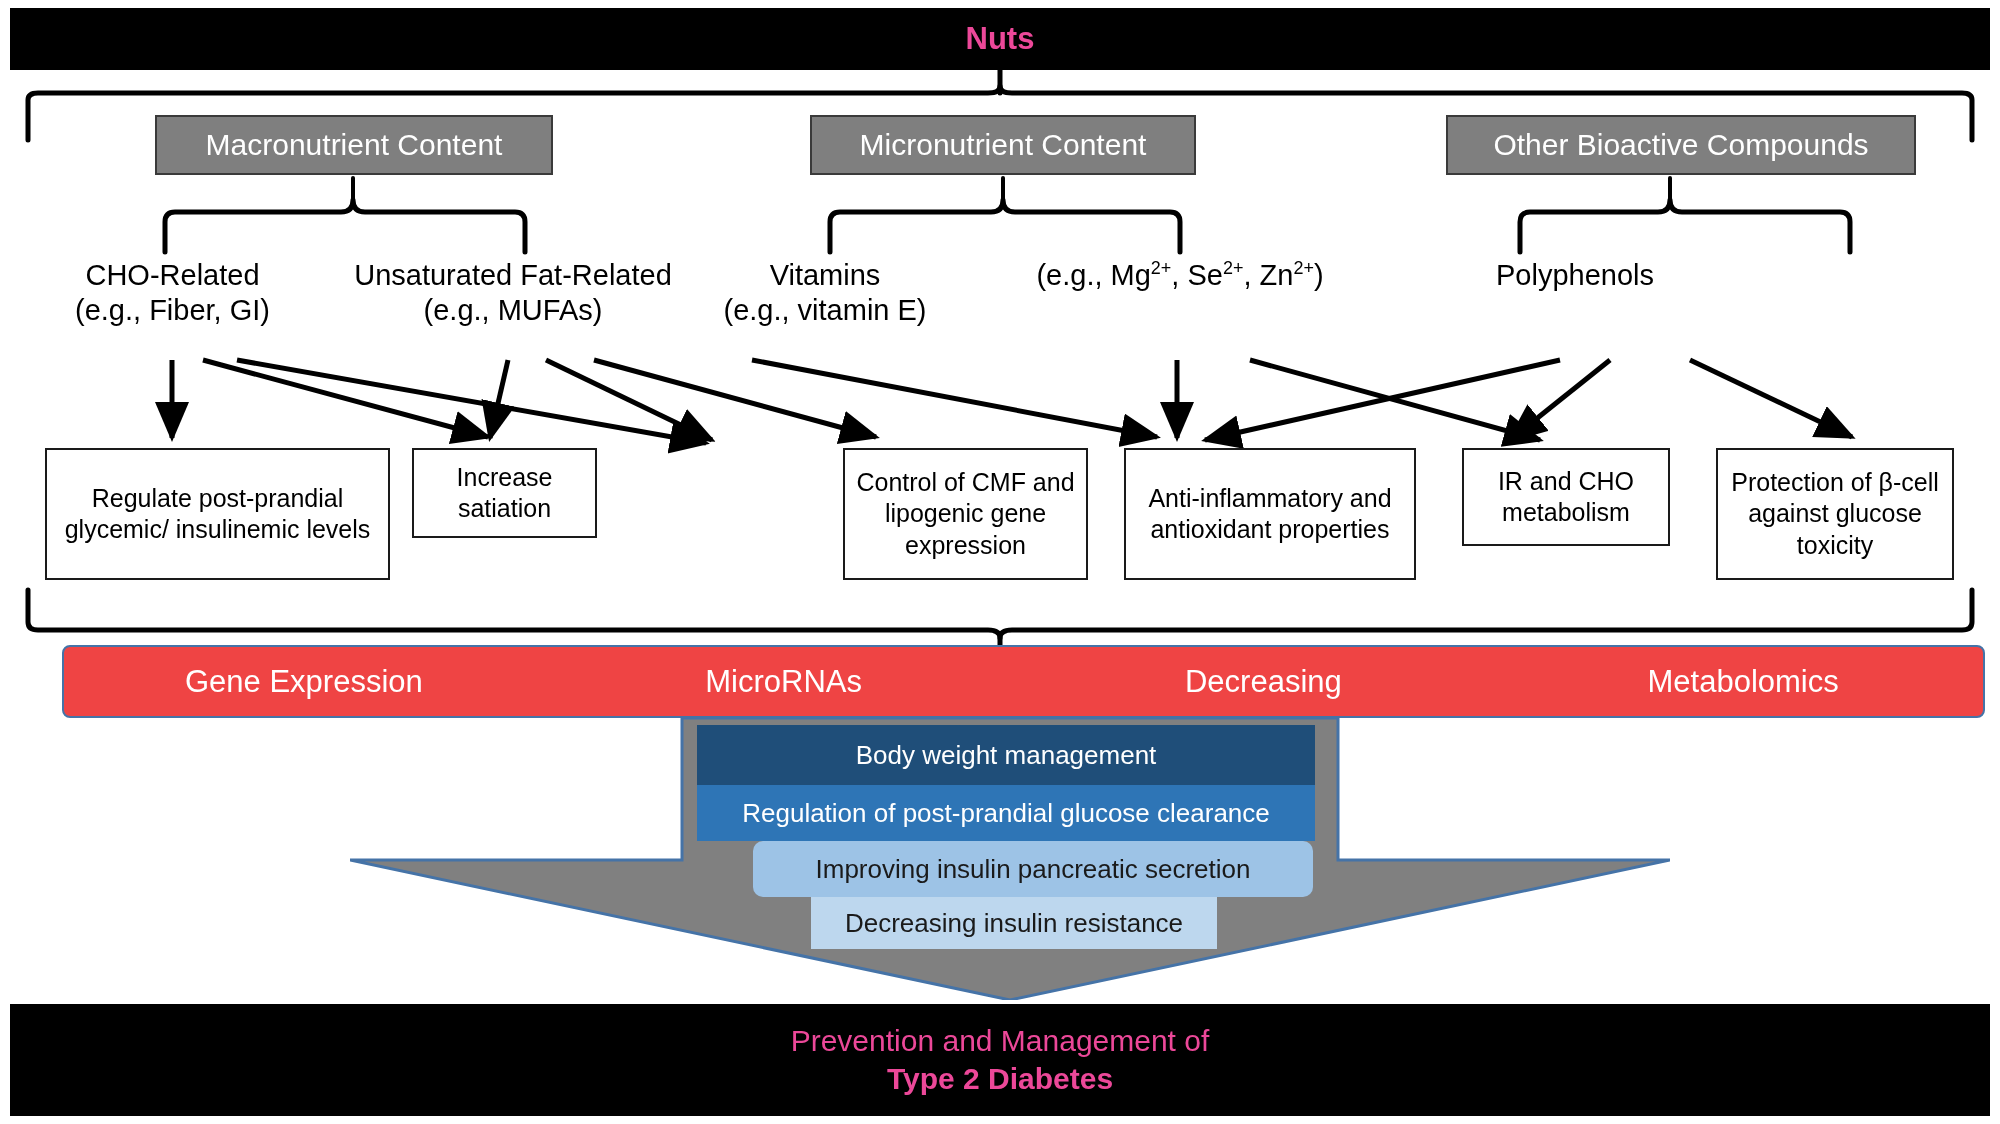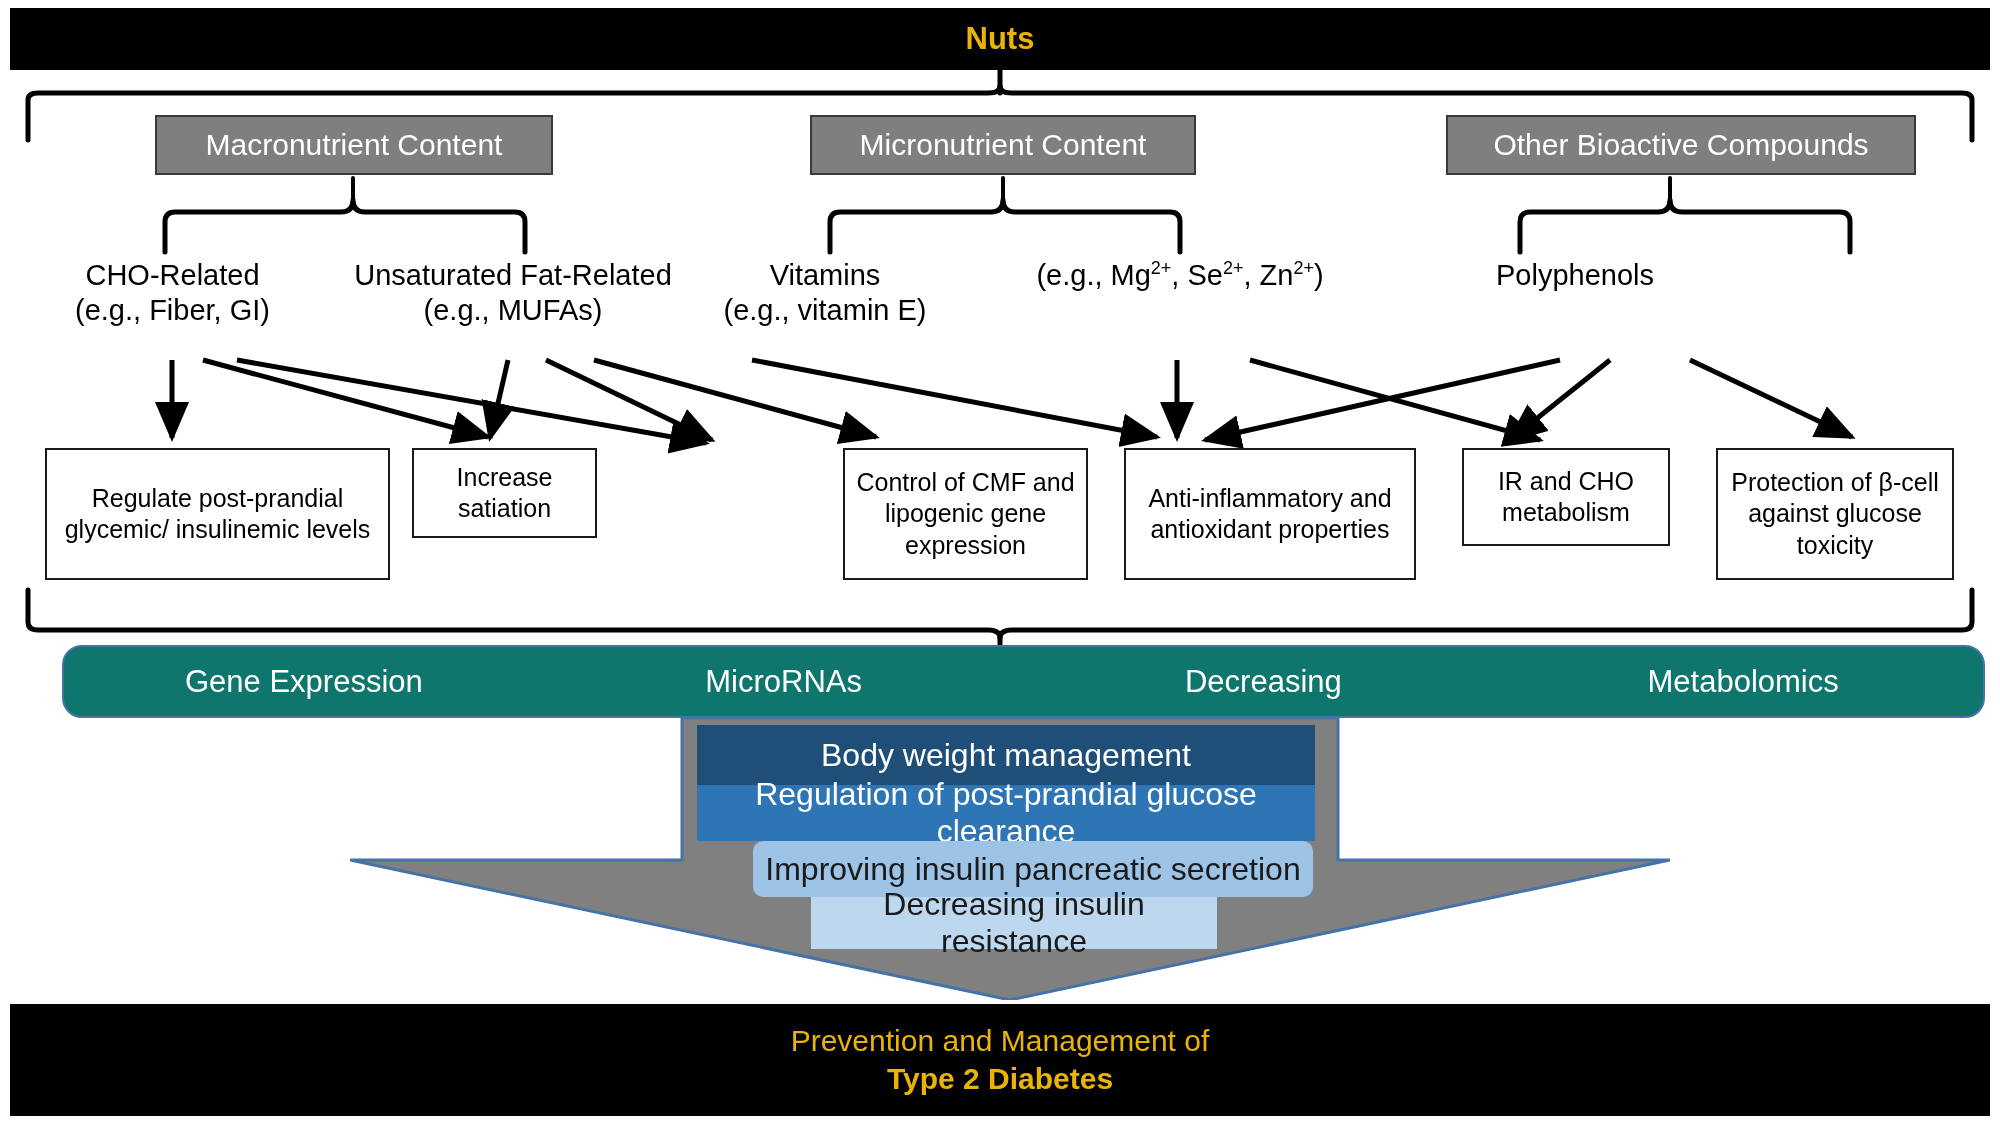--- a/index.html
+++ b/index.html
@@ -13,21 +13,21 @@
     height: 1124px;
     background: #ffffff;
     font-family: "Liberation Sans", sans-serif;
     overflow: hidden;
   }
   .abs { position: absolute; box-sizing: border-box; }
 
   
   .banner {
     background: #000000;
-    color: #eab308;
+    color: #ec4899;
     display: flex;
     align-items: center;
     justify-content: center;
     text-align: center;
     line-height: 1.28;
   }
   #top-banner { left: 10px; top: 8px; width: 1980px; height: 62px; font-size: 31px; font-weight: bold; }
   #bottom-banner { left: 10px; top: 1004px; width: 1980px; height: 112px; font-size: 30px; }
   #bottom-banner .l1 { font-weight: normal; }
   #bottom-banner .l2 { font-weight: bold; }
@@ -63,42 +63,42 @@
     line-height: 1.26;
     display: flex;
     align-items: center;
     justify-content: center;
     padding: 4px 6px;
   }
 
   
   #omics-bar {
     left: 62px; top: 645px; width: 1923px; height: 73px;
-    background: #0f766e;
+    background: #ef4444;
     border: 2px solid #4573a7;
-    border-radius: 20px;
+    border-radius: 8px;
     display: flex;
     align-items: center;
   }
   #omics-bar .omics-item {
     flex: 1 1 0;
     text-align: center;
     color: #ffffff;
     font-size: 31px;
   }
 
   
   #big-arrow {
     left: 350px; top: 718px; width: 1320px; height: 282px;
   }
 
   
   .benefit {
     color: #ffffff;
-    font-size: 32px;
+    font-size: 26px;
     display: flex;
     align-items: center;
     justify-content: center;
     text-align: center;
   }
   #benefit-0 { left: 697px; top: 725px;  width: 618px; height: 60px; background:#1f4e79; }
   #benefit-1 { left: 697px; top: 785px;  width: 618px; height: 56px; background:#2e75b6; }
   #benefit-2 { left: 753px; top: 841px;  width: 560px; height: 56px; background:#9dc3e6; color:#1a1a1a;border-radius:10px; }
   #benefit-3 { left: 811px; top: 897px;  width: 406px; height: 52px; background:#bdd7ee; color:#1a1a1a; }
 

